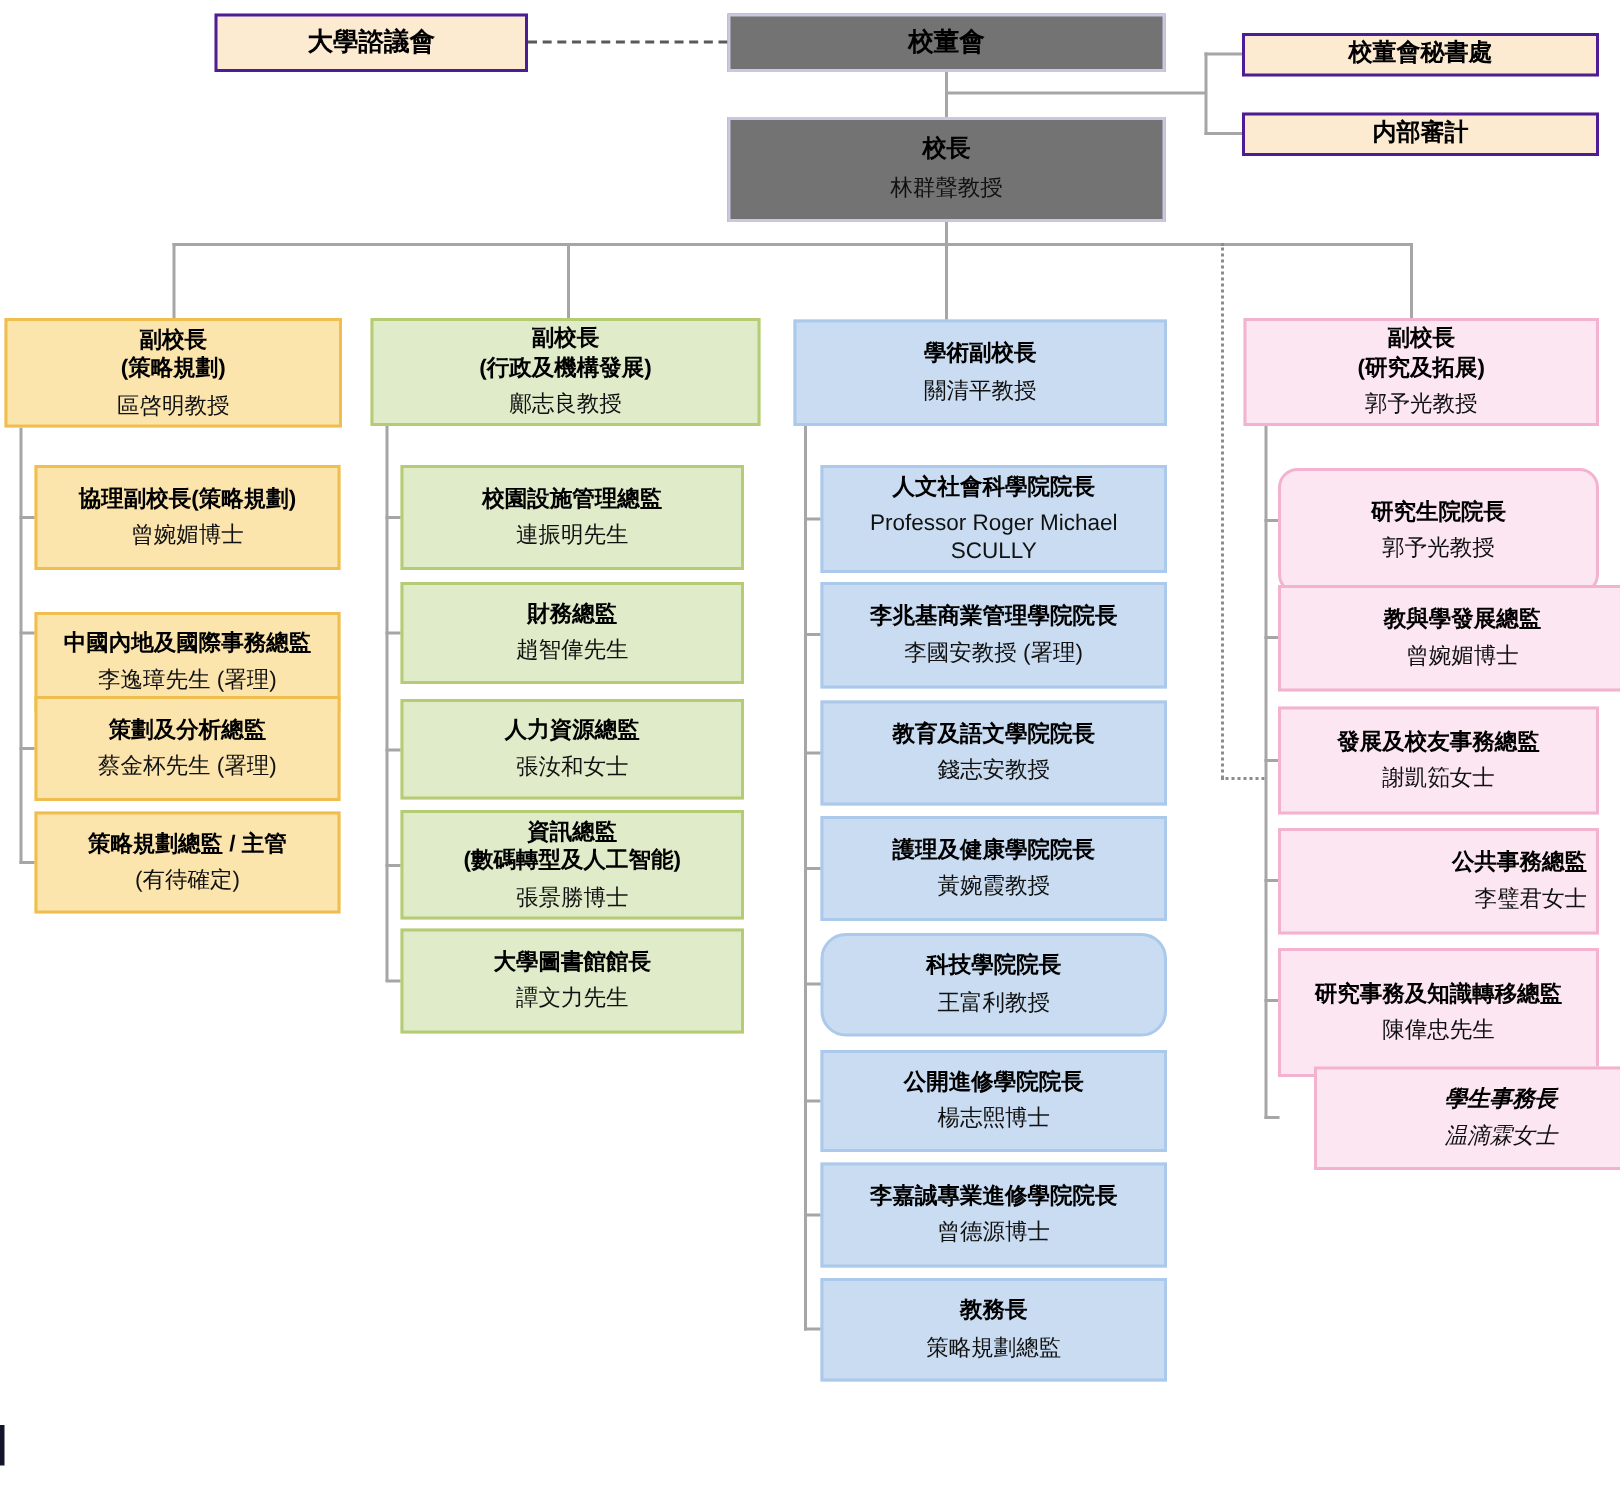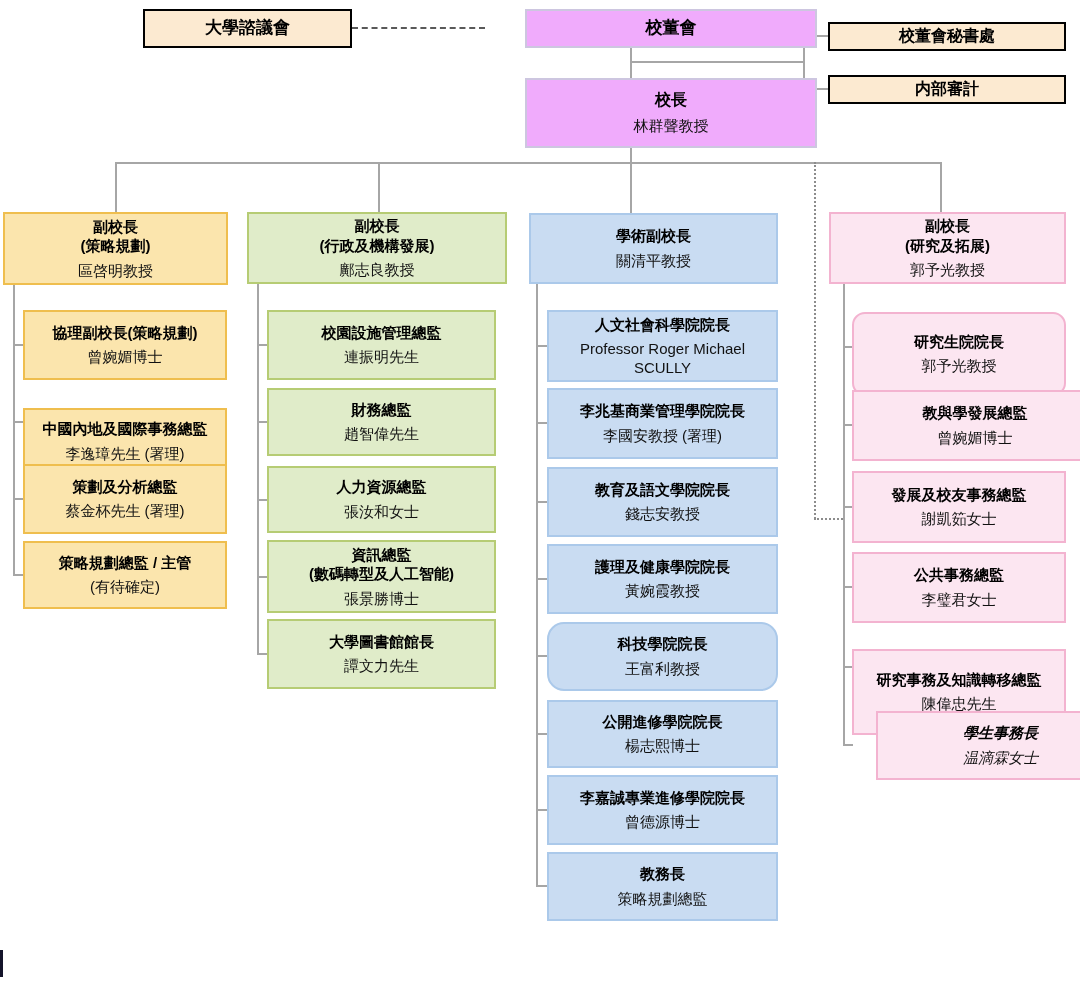--- a/index.html
+++ b/index.html
@@ -10,22 +10,22 @@
   }
   .node {
     position:absolute; box-sizing:border-box;
     display:flex; flex-direction:column; align-items:center; justify-content:center;
     text-align:center; padding:3px 6px; gap:6px;
   }
   .node .t { font-weight:bold; font-size:15px; line-height:1.3; color:#000; white-space:pre-line; }
   .node .n { font-size:15px; line-height:1.25; color:#111; }
   .node.lg .t { font-size:17px; }
   .node.md .t { font-size:16px; }
-  .orange { background:#FCEAD1; border:2px solid #000000; }
-  .lav    { background:#f0abfc; border:2px solid #CDC6E0;margin-left:40px; }
+  .orange { background:#FCEAD1; border:2px solid #4c1d95; }
+  .lav    { background:#737373; border:2px solid #CDC6E0; }
   .yellow { background:#FBE5AD; border:2px solid #EFBE4E; }
   .green  { background:#E0ECC9; border:2px solid #B6CC74; }
   .blue   { background:#C9DCF2; border:2px solid #ABC9EA; }
   .pink   { background:#FCE6F1; border:2px solid #F3B3D0; }
   .hline { position:absolute; height:2px; background:#A6A6A6; }
   .vline { position:absolute; width:2px;  background:#A6A6A6; }
   .dash  { position:absolute; height:0; border-top:2px dashed #595959; }
   .dotv  { position:absolute; width:0;  border-left:2px dotted #8C8C8C; }
   .doth  { position:absolute; height:0; border-top:2px dotted #8C8C8C; }
   .edge-bar { position:absolute; background:#14142a; }
@@ -194,25 +194,25 @@
     <div class="n">郭予光教授</div>
   </div>
   <div class="node pink" style="left:852px; top:390px; width:246px; height:71px;">
     <div class="t">教與學發展總監</div>
     <div class="n">曾婉媚博士</div>
   </div>
   <div class="node pink" style="left:852px; top:471px; width:214px; height:72px;">
     <div class="t">發展及校友事務總監</div>
     <div class="n">謝凱筎女士</div>
   </div>
-  <div class="node pink" style="left:852px; top:552px; width:214px; height:71px;">
+  <div class="node pink" style="left:852px; top:552px; width:214px; height:71px;align-items:flex-end;">
     <div class="t">公共事務總監</div>
     <div class="n">李璧君女士</div>
   </div>
-  <div class="node pink" style="left:852px; top:632px; width:214px; height:86px;margin-top:17px;">
+  <div class="node pink" style="left:852px; top:632px; width:214px; height:86px;">
     <div class="t">研究事務及知識轉移總監</div>
     <div class="n">陳偉忠先生</div>
   </div>
   <div class="node pink" style="left:876px; top:711px; width:249px; height:69px;font-style:italic;">
     <div class="t">學生事務長</div>
     <div class="n">温滴霖女士</div>
   </div>
 
   <div class="edge-bar" style="left:0; top:950px; width:3px; height:27px;"></div>
 

